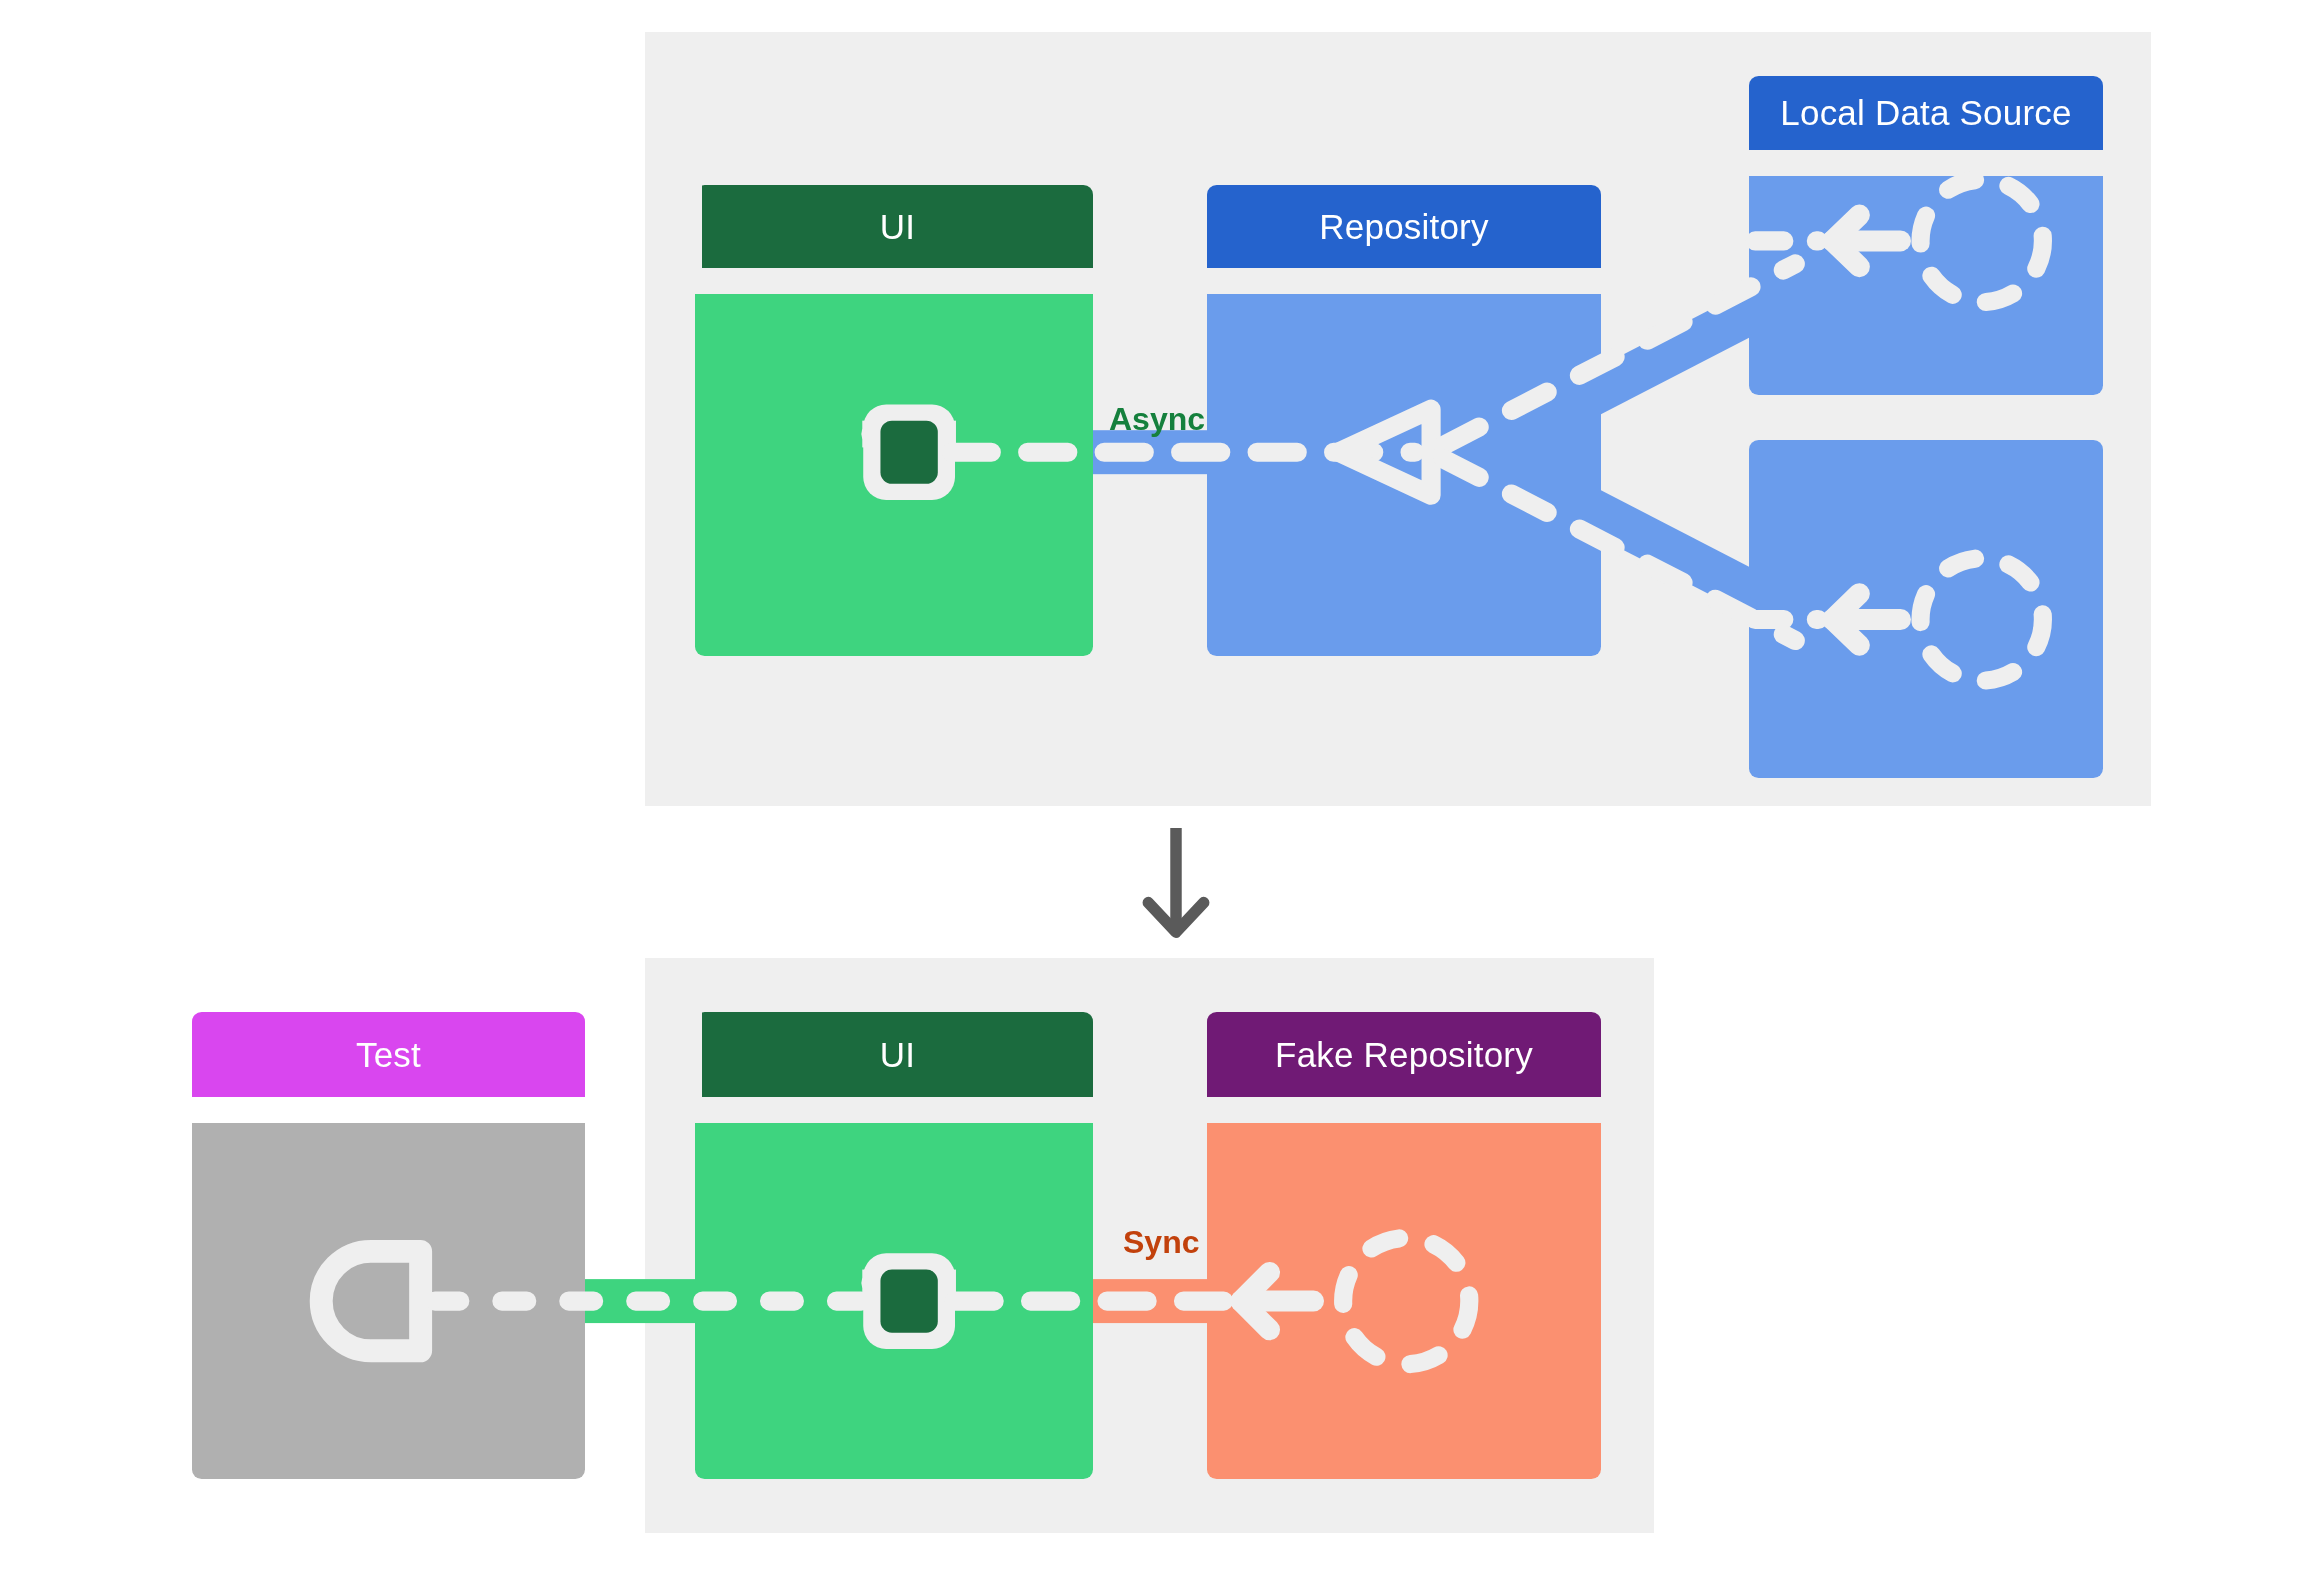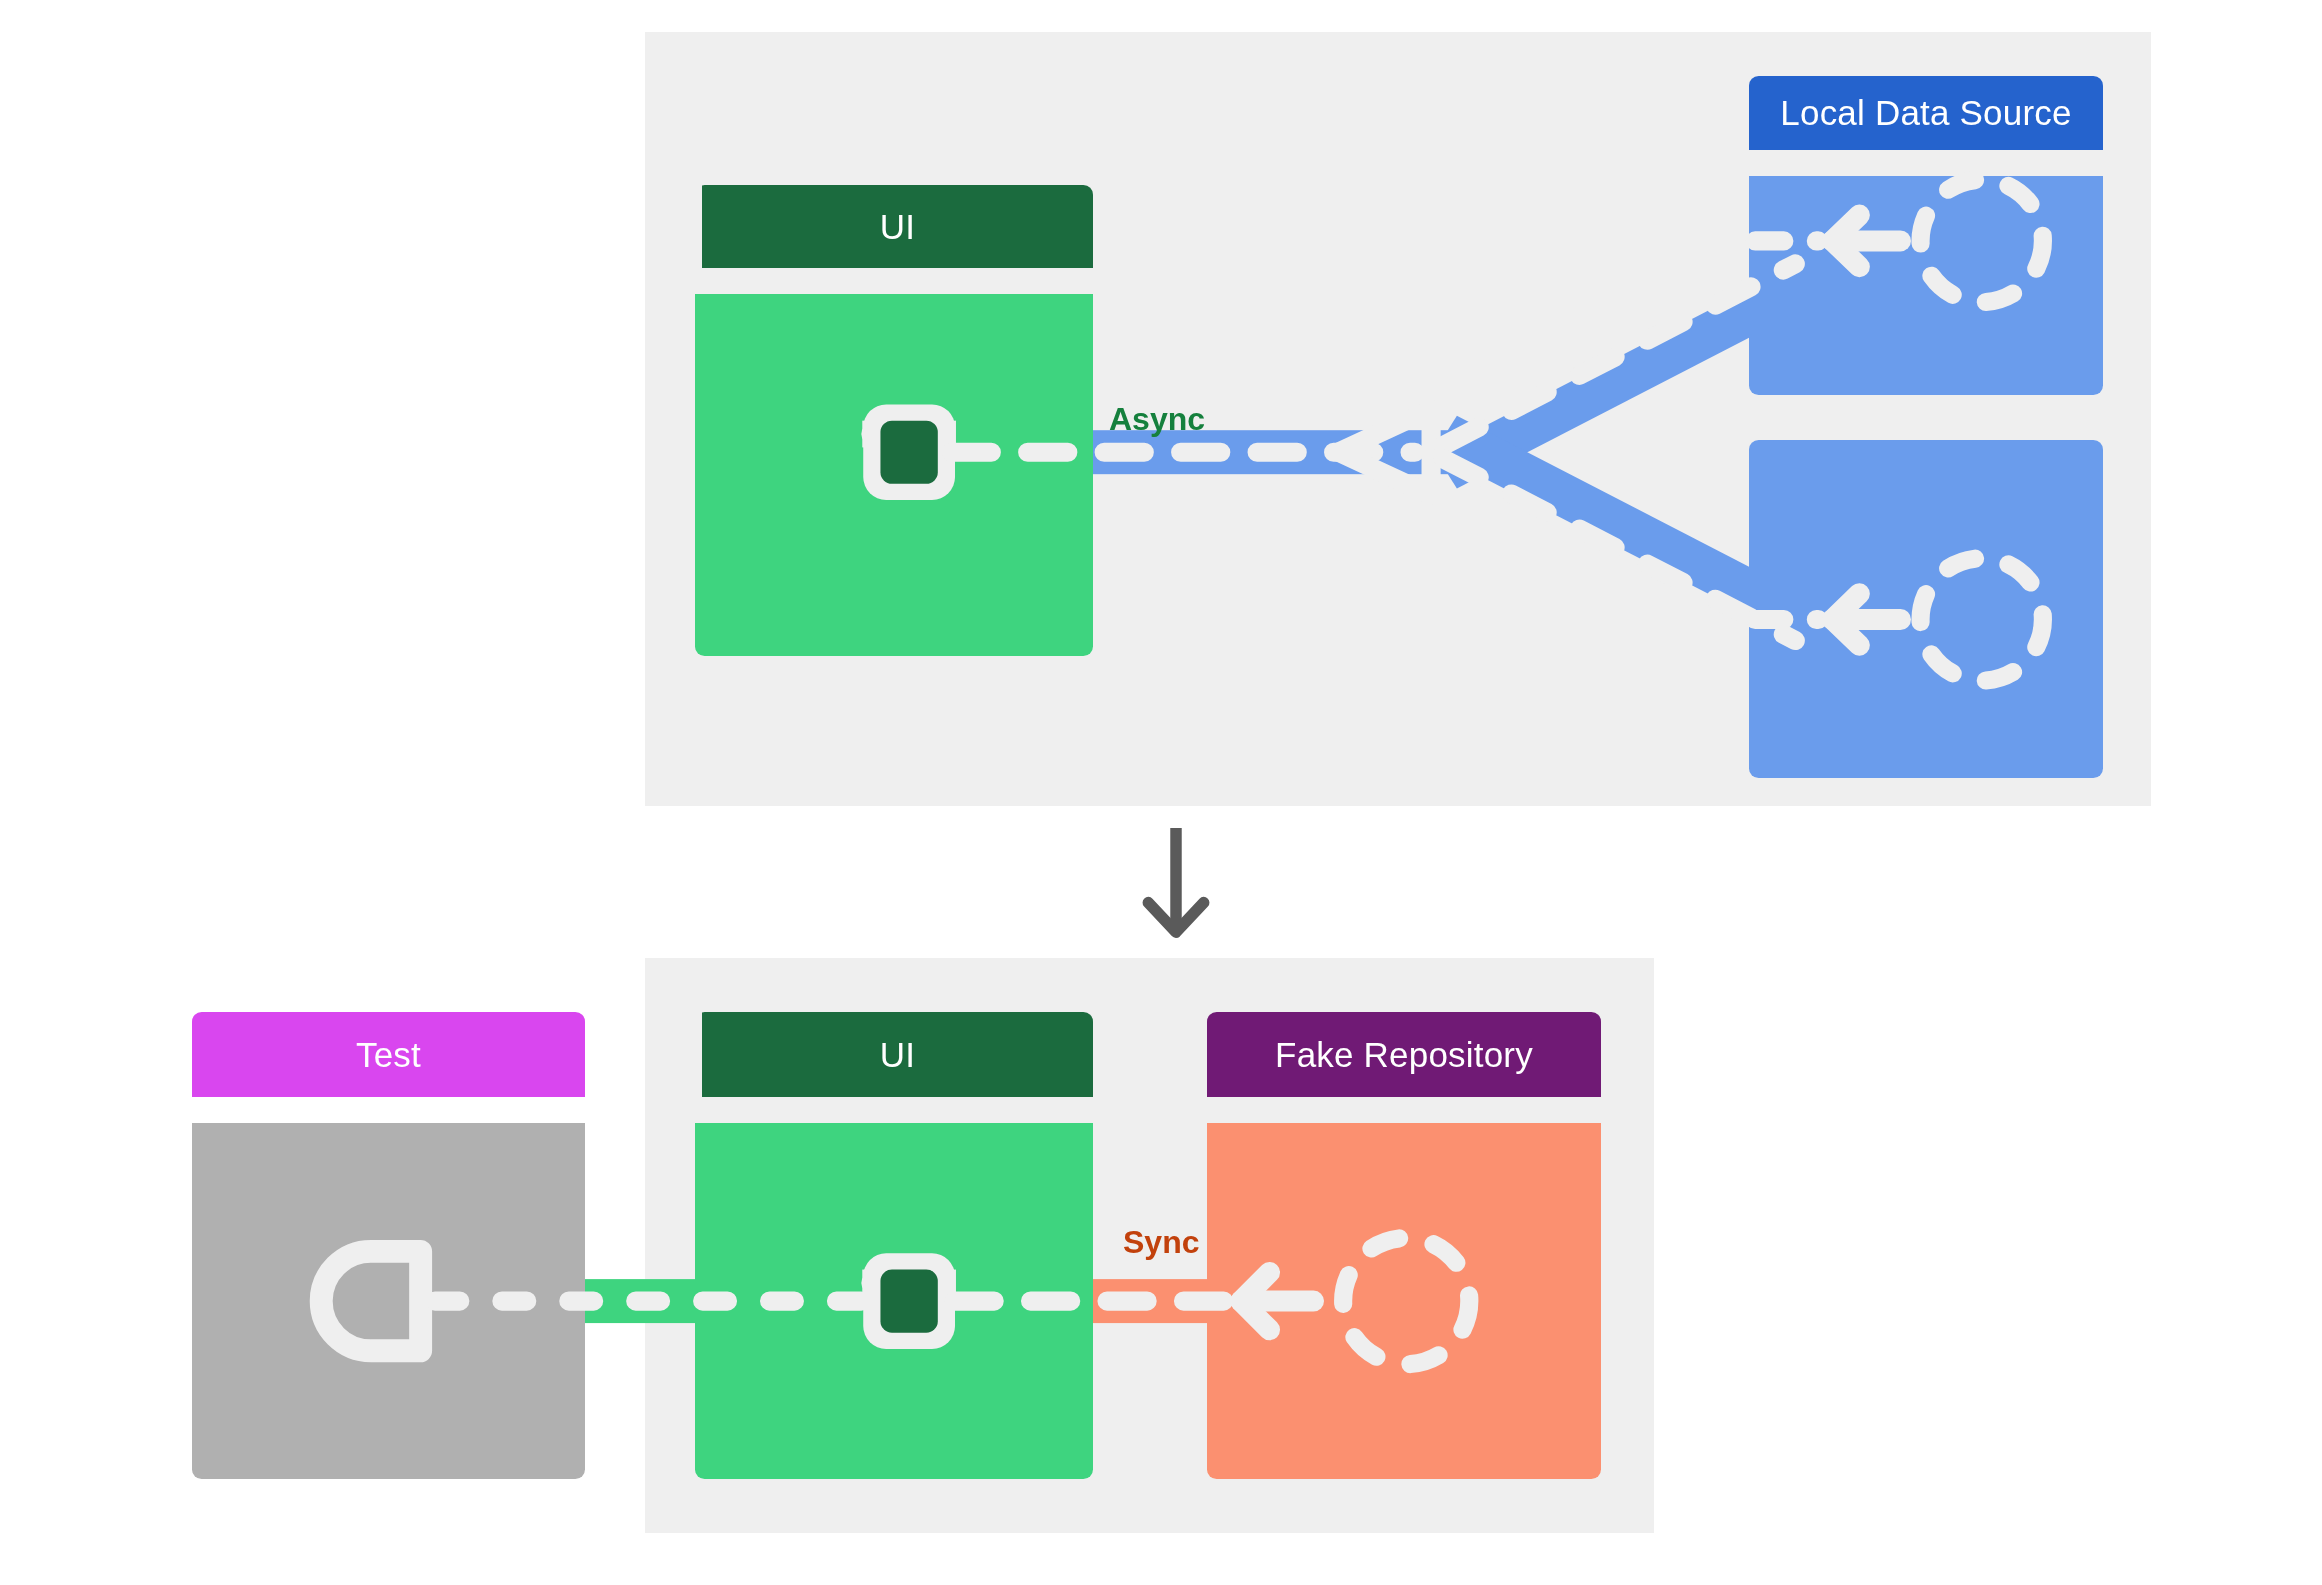--- a/index.html
+++ b/index.html
@@ -127,20 +127,24 @@
     <path d="M 1500 473 L 1870 282 L 1894 320 L 1524 511 Z" fill="#6a9cec"></path>
 
     <path d="M 1524 435 L 1894 626 L 1870 664 L 1500 473 Z" fill="#6a9cec"></path>
   </svg>
 
   <div class="card theme-green" id="card-ui-top">
     <div class="card-header">UI</div>
     <div class="card-body"></div>
   </div>
 
+  <div class="card theme-blue" id="card-repository">
+    <div class="card-header">Repository</div>
+    <div class="card-body"></div>
+  </div>
 
   <div class="card theme-blue" id="card-local-ds">
     <div class="card-header">Local Data Source</div>
     <div class="card-body"></div>
   </div>
 
   <div class="card theme-blue" id="card-remote-ds">
     <div class="card-body"></div>
   </div>
 

